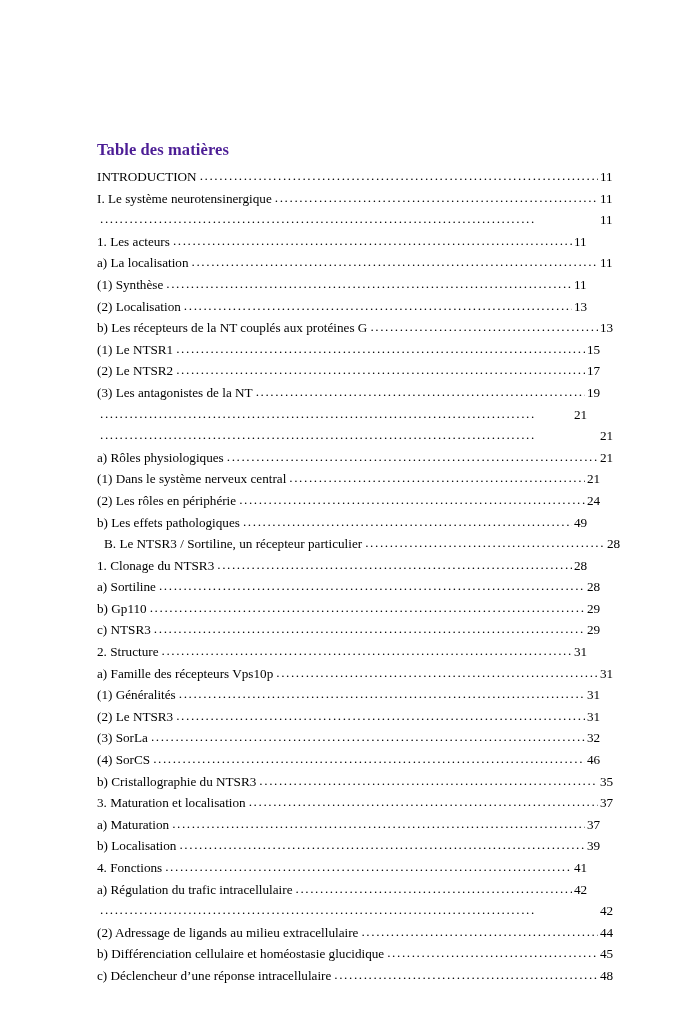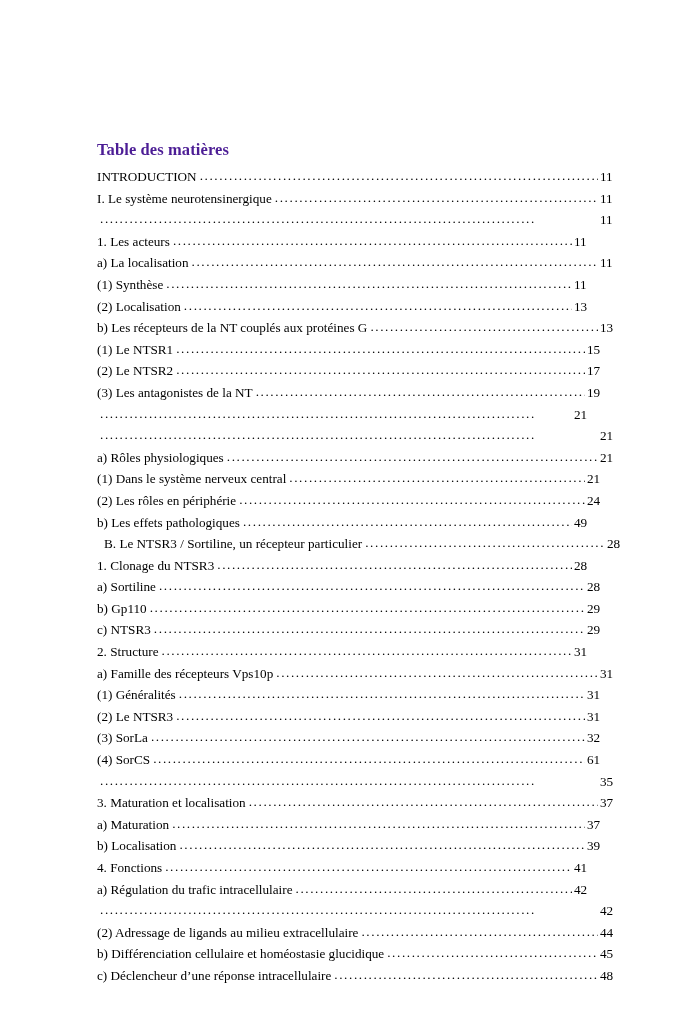--- a/index.html
+++ b/index.html
@@ -208,23 +208,24 @@
           <span class="toc-page">31</span>
         </li>
         <li class="toc-entry w-1">
           <span class="toc-label">(3) SorLa</span>
           <span class="toc-dots">.........................................................................................</span>
           <span class="toc-page">32</span>
         </li>
         <li class="toc-entry w-1">
           <span class="toc-label">(4) SorCS</span>
           <span class="toc-dots">.........................................................................................</span>
-          <span class="toc-page">61</span>
-        </li>
-        <li class="toc-entry w-full">
+          <span class="toc-page">46</span>
+        </li>
+        <li class="toc-entry w-full">
+          <span class="toc-label">b) Cristallographie du NTSR3</span>
           <span class="toc-dots">.........................................................................................</span>
           <span class="toc-page">35</span>
         </li>
         <li class="toc-entry w-full">
           <span class="toc-label">3. Maturation et localisation</span>
           <span class="toc-dots">.........................................................................................</span>
           <span class="toc-page">37</span>
         </li>
         <li class="toc-entry w-1">
           <span class="toc-label">a) Maturation</span>

